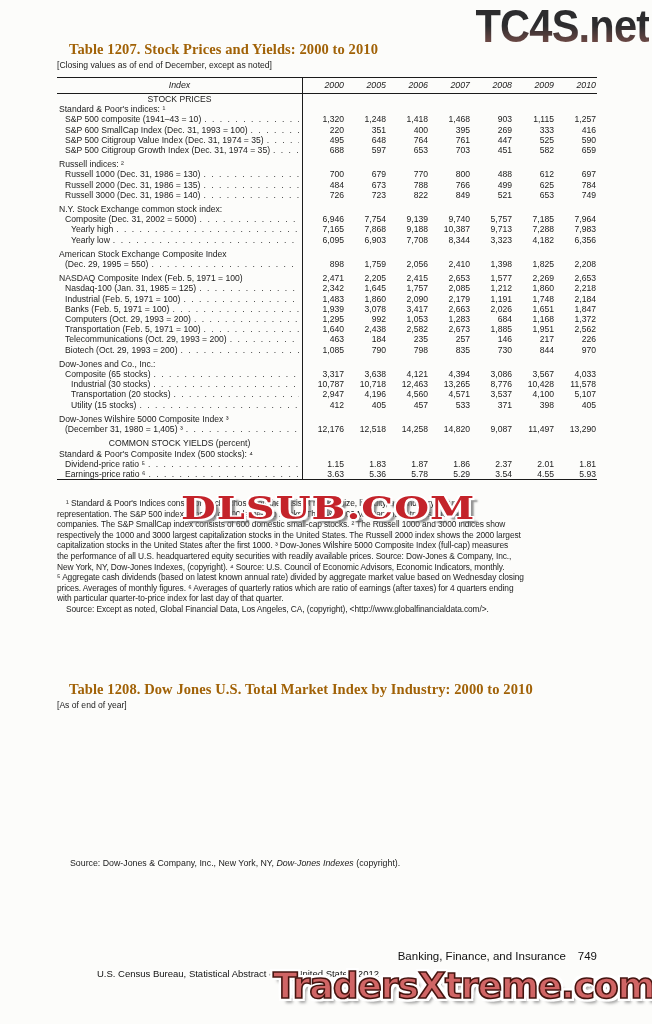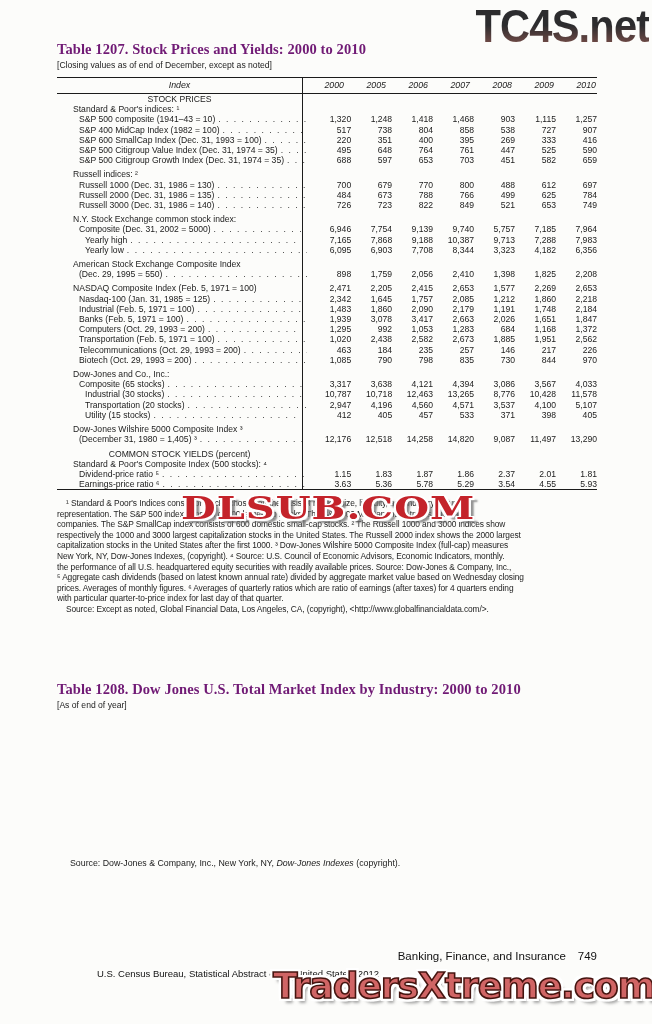--- a/index.html
+++ b/index.html
@@ -4,32 +4,32 @@
 <style>
   * { margin:0; padding:0; box-sizing:border-box; }
   html,body { width:652px; height:1024px; }
   body { position:relative; background:#fcfcfa; color:#1b1b1b;
          font-family:"Liberation Sans", sans-serif; overflow:hidden; }
 
   .abs { position:absolute; }
 
   
   .tbl-title { font-family:"Liberation Serif", serif; font-weight:bold;
-               font-size:14.5px; letter-spacing:.1px; color:#701a75; }
+               font-size:14.5px; letter-spacing:.1px; color:#a16207;margin-left:12px; }
   .bracket  { font-size:8.6px; color:#222; }
 
   
   .stat-table { position:relative; width:540px; border-top:1px solid #1b1b1b;
                 border-bottom:1.5px solid #1b1b1b; }
   .divider { position:absolute; top:0; bottom:0; width:1px; background:#1b1b1b; }
   .trow { display:flex; }
   .thead { border-bottom:1.5px solid #1b1b1b; padding:2px 0 2px 0; }
   .head-lbl { text-align:center; }
   .val-cell { text-align:right; white-space:nowrap; }
-  .lbl-cell { display:flex; overflow:hidden;margin-left:14px; }
+  .lbl-cell { display:flex; overflow:hidden; }
   .lbl-txt { white-space:nowrap; }
   .dots { flex:1 1 auto; overflow:hidden; white-space:nowrap; color:#333;
           margin:0 3px 0 3px; letter-spacing:1.5px; }
   .dots::after { content:". . . . . . . . . . . . . . . . . . . . . . . . . . . . . . . . . . . . . . . . . . . . . . . . ."; }
   .center-lbl { text-align:center; }
   .gap { margin-top:4px; }
 
   
   #t1207-table { font-size:8.6px; }
   #t1207-table .trow { line-height:10.2px; }
@@ -109,33 +109,20 @@
         <div class="val-cell">1,320</div>
         <div class="val-cell">1,248</div>
         <div class="val-cell">1,418</div>
         <div class="val-cell">1,468</div>
         <div class="val-cell">903</div>
         <div class="val-cell">1,115</div>
         <div class="val-cell">1,257</div>
       </div>
       <div class="trow">
         <div class="lbl-cell ind1">
-          <span class="lbl-txt">S&amp;P 400 MidCap Index (1982 = 100)</span>
-          <span class="dots"></span>
-        </div>
-        <div class="val-cell">517</div>
-        <div class="val-cell">738</div>
-        <div class="val-cell">804</div>
-        <div class="val-cell">858</div>
-        <div class="val-cell">538</div>
-        <div class="val-cell">727</div>
-        <div class="val-cell">907</div>
-      </div>
-      <div class="trow">
-        <div class="lbl-cell ind1">
           <span class="lbl-txt">S&amp;P 600 SmallCap Index (Dec. 31, 1993 = 100)</span>
           <span class="dots"></span>
         </div>
         <div class="val-cell">220</div>
         <div class="val-cell">351</div>
         <div class="val-cell">400</div>
         <div class="val-cell">395</div>
         <div class="val-cell">269</div>
         <div class="val-cell">333</div>
         <div class="val-cell">416</div>
@@ -334,21 +321,21 @@
         <div class="val-cell">1,283</div>
         <div class="val-cell">684</div>
         <div class="val-cell">1,168</div>
         <div class="val-cell">1,372</div>
       </div>
       <div class="trow">
         <div class="lbl-cell ind1">
           <span class="lbl-txt">Transportation (Feb. 5, 1971 = 100)</span>
           <span class="dots"></span>
         </div>
-        <div class="val-cell">1,020</div>
+        <div class="val-cell">1,640</div>
         <div class="val-cell">2,438</div>
         <div class="val-cell">2,582</div>
         <div class="val-cell">2,673</div>
         <div class="val-cell">1,885</div>
         <div class="val-cell">1,951</div>
         <div class="val-cell">2,562</div>
       </div>
       <div class="trow">
         <div class="lbl-cell ind1">
           <span class="lbl-txt">Telecommunications (Oct. 29, 1993 = 200)</span>
@@ -486,22 +473,22 @@
       </div>
       <div class="divider"></div>
     </div>
 
   <div class="abs fn" id="fn1207" style="top:498px; left:57px;">
       <div class="fn-line fn-first">¹ Standard &amp; Poor's Indices consist of stocks chosen on the basis of market size, liquidity, and industry group</div>
       <div class="fn-line">representation. The S&amp;P 500 index consists of 500 large-cap stocks. The S&amp;P 400 MidCap Index tracks mid-cap</div>
       <div class="fn-line">companies. The S&amp;P SmallCap index consists of 600 domestic small-cap stocks. ² The Russell 1000 and 3000 indices show</div>
       <div class="fn-line">respectively the 1000 and 3000 largest capitalization stocks in the United States. The Russell 2000 index shows the 2000 largest</div>
       <div class="fn-line">capitalization stocks in the United States after the first 1000. ³ Dow-Jones Wilshire 5000 Composite Index (full-cap) measures</div>
+      <div class="fn-line">the performance of all U.S. headquartered equity securities with readily available prices. Source: Dow-Jones &amp; Company, Inc.,</div>
       <div class="fn-line">New York, NY, Dow-Jones Indexes, (copyright). ⁴ Source: U.S. Council of Economic Advisors, Economic Indicators, monthly.</div>
-      <div class="fn-line">the performance of all U.S. headquartered equity securities with readily available prices. Source: Dow-Jones &amp; Company, Inc.,</div>
       <div class="fn-line">⁵ Aggregate cash dividends (based on latest known annual rate) divided by aggregate market value based on Wednesday closing</div>
       <div class="fn-line">prices. Averages of monthly figures. ⁶ Averages of quarterly ratios which are ratio of earnings (after taxes) for 4 quarters ending</div>
       <div class="fn-line">with particular quarter-to-price index for last day of that quarter.</div>
       <div class="fn-line fn-source">Source: Except as noted, Global Financial Data, Los Angeles, CA, (copyright), &lt;http://www.globalfinancialdata.com/&gt;.</div>
     </div>
 
   <div class="abs wm-mid">DLSUB.COM</div>
 
   <div class="abs tbl-title" style="top:681px; left:57px;">Table 1208. Dow Jones U.S. Total Market Index by Industry: 2000 to 2010</div>
   <div class="abs bracket" style="top:700px; left:57px;">[As of end of year]</div>

